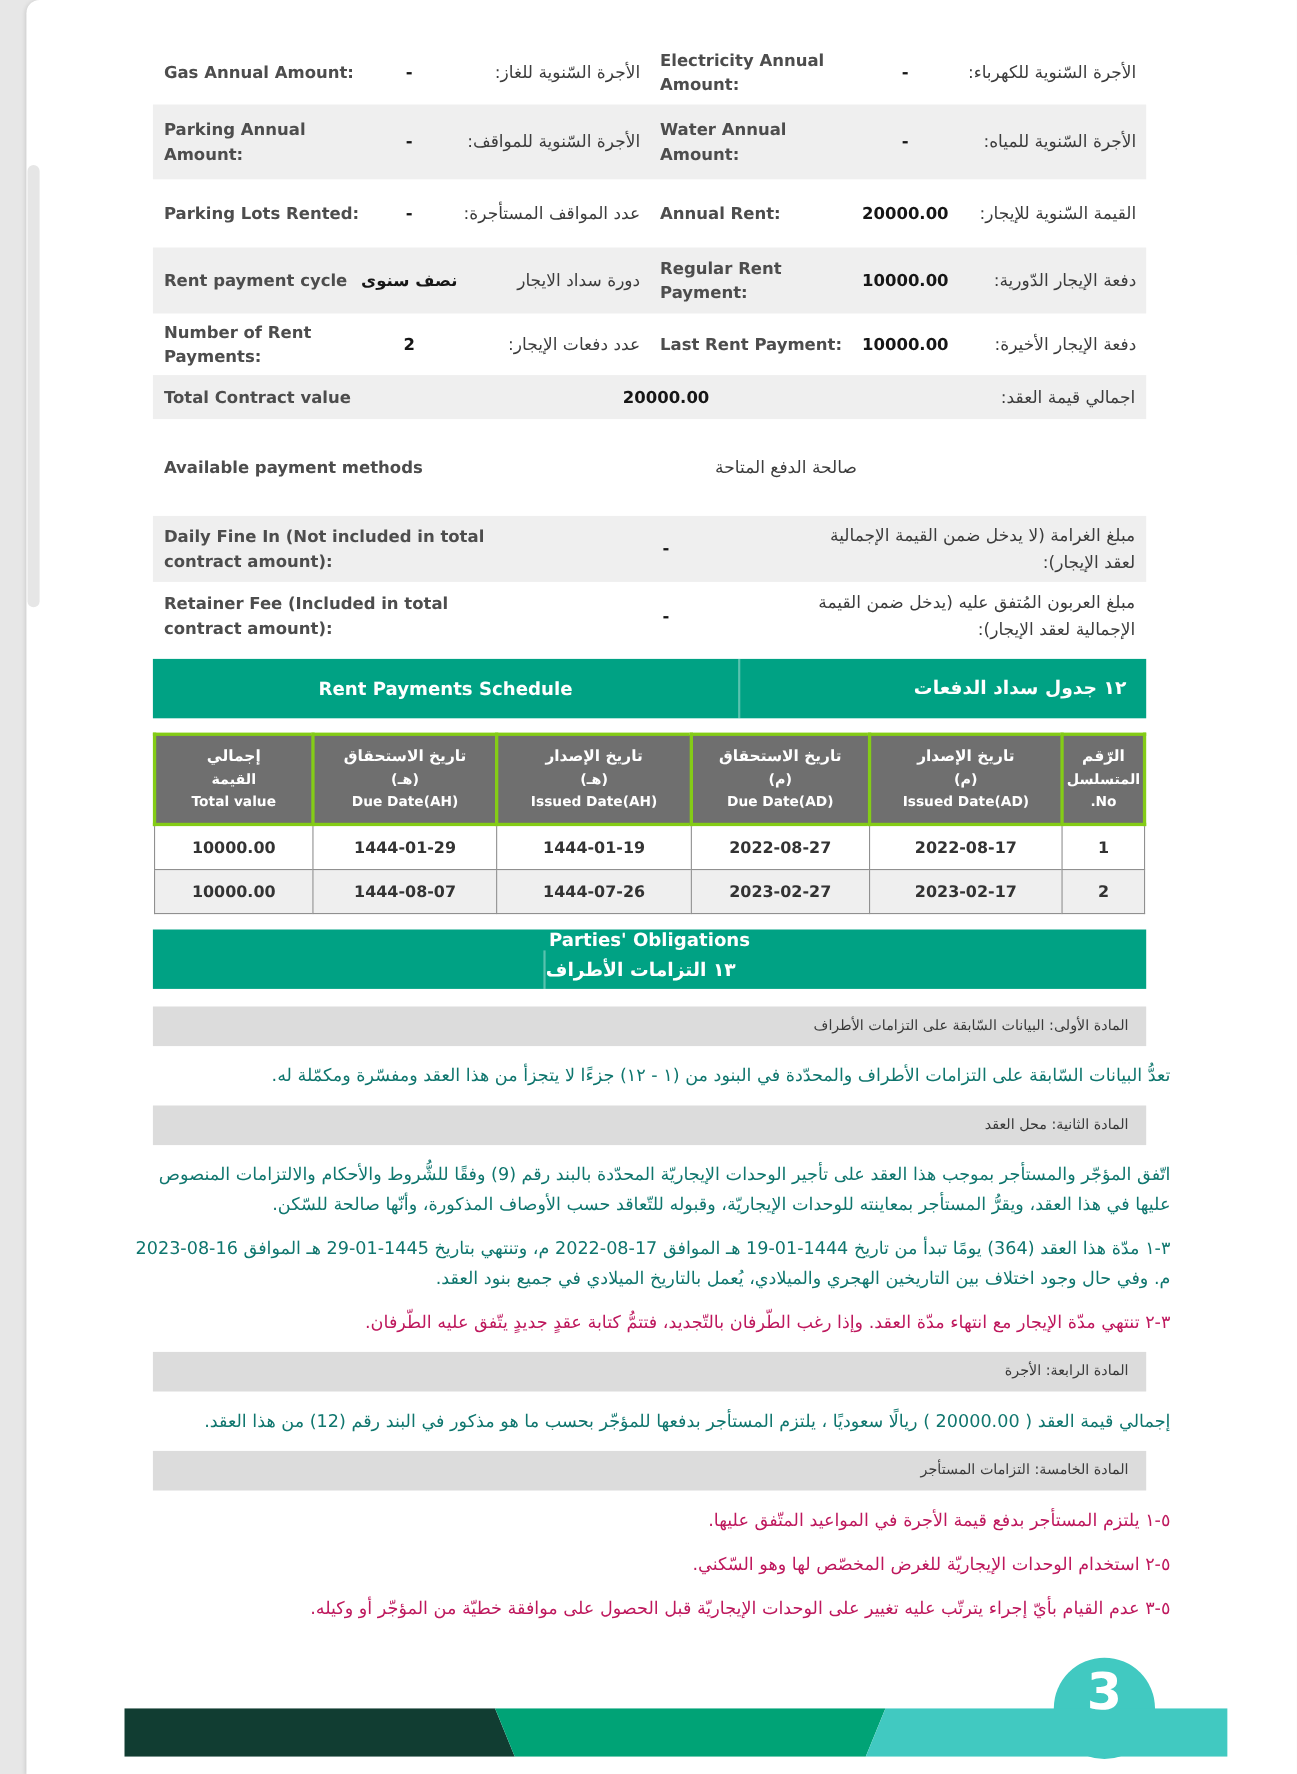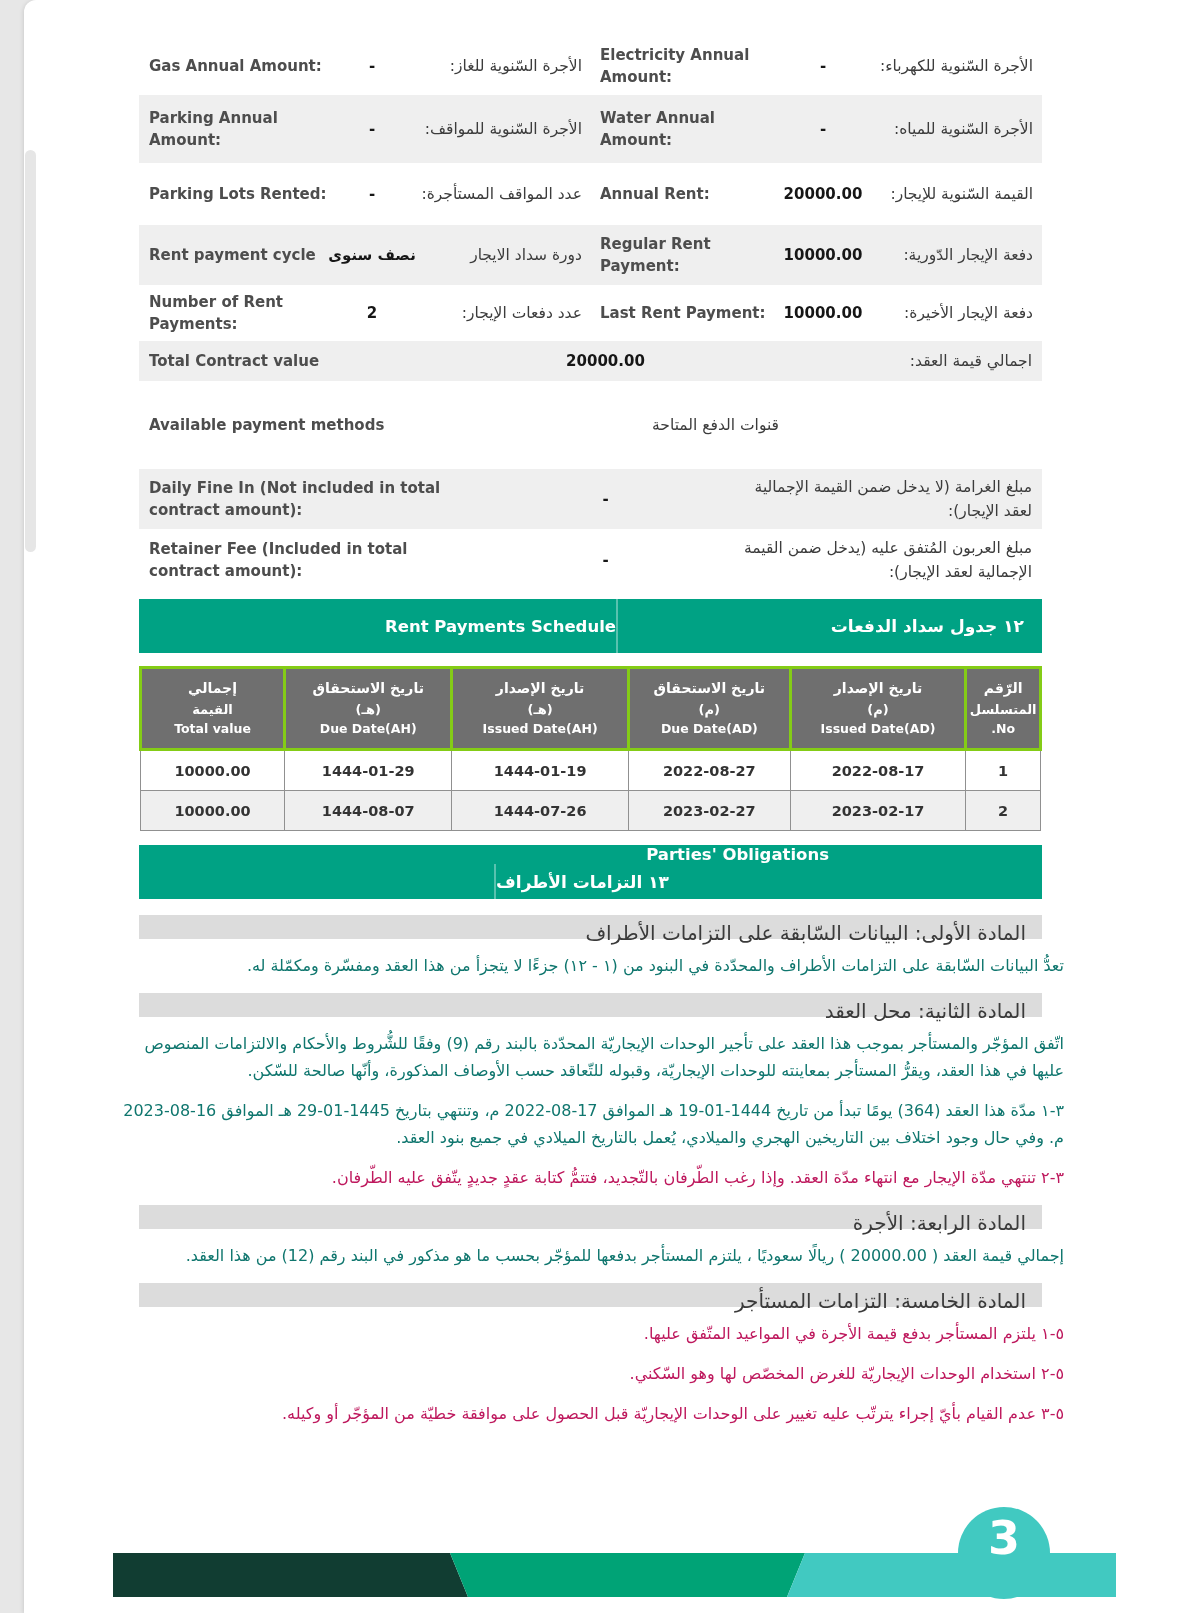--- a/index.html
+++ b/index.html
@@ -33,21 +33,21 @@
   .d-row.full .lbl-en{width:330px;}
   .d-row.full .lbl-ar{width:300px;margin-left:0;}
   .val-multi{max-width:345px;margin:0 auto;line-height:26px;font-size:15.5px;}
   .d-row.full .val-wrap{flex:1;display:flex;justify-content:center;}
 
   
   .sec-bar{
     margin-top:8px;height:54px;width:903px;display:flex;align-items:center;
     background:var(--accent,#00a284);color:#fff;font-weight:bold;box-sizing:border-box;
   }
-  .sec-en{width:477px;box-sizing:border-box;padding-left:0;font-size:16.5px;text-align:right;}
+  .sec-en{width:532px;box-sizing:border-box;padding-left:0;font-size:16.5px;text-align:center;}
   .sec-ar{flex:1;box-sizing:border-box;padding-right:18px;font-size:17px;direction:rtl;text-align:right;
     border-right:0;height:100%;display:flex;align-items:center;justify-content:flex-start;
     border-left:2px solid rgba(255,255,255,.35);}
 
   
   .sched{margin-top:13px;width:903px;border-collapse:collapse;direction:rtl;table-layout:fixed;}
   .sched thead th{
     background:var(--header_gray,#6f6f6f);color:#fff;border:3px solid #84cc16;
     padding:9px 2px;vertical-align:middle;font-weight:bold;
   }
@@ -57,23 +57,23 @@
   .sched tbody td{
     border:1px solid #909090;height:37px;text-align:center;
     font-size:14.5px;font-weight:bold;color:#333;direction:ltr;
   }
   .sched tbody tr.alt{background:var(--row_gray,#efefef);}
   .c-no{width:8.3%;}.c-issad{width:19.5%;}.c-duead{width:18%;}
   .c-issah{width:19.6%;}.c-dueah{width:18.6%;}.c-total{width:16%;}
 
   
   .art-bar{
-    margin-top:14px;height:24px;line-height:36px;width:903px;box-sizing:border-box;
+    margin-top:14px;height:36px;line-height:36px;width:903px;box-sizing:border-box;
     background:var(--bar_gray,#dcdcdc);direction:rtl;
-    padding:0 16px;font-size:20px;color:#3a3a3a;
+    padding:0 16px;font-size:13px;color:#3a3a3a;
   }
   .art-p{
     margin:13px -22px 13px -22px;direction:rtl;text-align:right;
     font-size:16px;line-height:27px;color:#0f766e;
   }
   .art-li{
     margin:13px -22px 12px -22px;direction:rtl;text-align:right;
     font-size:16px;line-height:27px;color:#be185d;
   }
 
@@ -162,21 +162,21 @@
     </div>
 
     <div class="d-row full h40 gray">
       <div class="lbl-en">Total Contract value</div>
       <div class="val">20000.00</div>
       <div class="lbl-ar">اجمالي قيمة العقد:</div>
     </div>
 
     <div class="d-row full h88">
       <div class="lbl-en">Available payment methods</div>
-      <div class="lbl-ar">قنوات الدفع المتاحة</div>
+      <div class="lbl-ar">صالحة الدفع المتاحة</div>
     </div>
 
     <div class="d-row full h60 gray">
       <div class="lbl-en">Daily Fine In (Not included in total contract amount):</div>
       <div class="val">-</div>
       <div class="lbl-ar">مبلغ الغرامة (لا يدخل ضمن القيمة الإجمالية لعقد الإيجار):</div>
     </div>
 
     <div class="d-row full h62">
       <div class="lbl-en">Retainer Fee (Included in total contract amount):</div>

